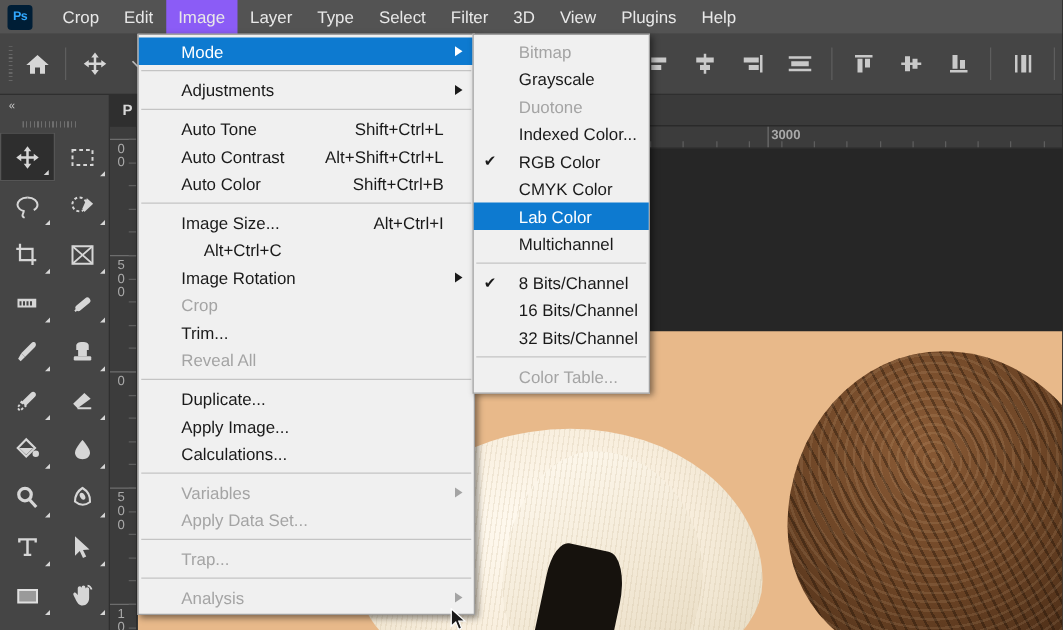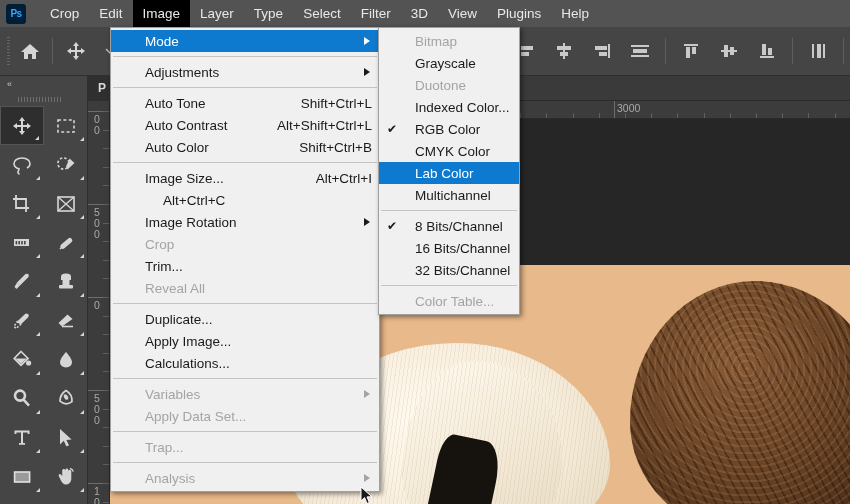--- a/index.html
+++ b/index.html
@@ -24,21 +24,21 @@
     background: #001e36; border-radius: 3px;
     color: #31a8ff; font-size: 10px; font-weight: bold;
     display: flex; align-items: center; justify-content: center;
     letter-spacing: -0.5px;
   }
   .menu-item {
     height: 27px; padding: 0 10px;
     display: flex; align-items: center;
     color: #e8e8e8; font-size: 13.5px; white-space: nowrap;
   }
-  .menu-item.open { background: #000000; }
+  .menu-item.open { background: #8b5cf6; }
 
   
   .optionsbar {
     position: absolute; top: 27px; left: 0;
     width: 850px; height: 49px;
     background: #454545;
     border-bottom: 1px solid #2f2f2f;
     display: flex; align-items: center;
     z-index: 5;
   }
@@ -85,21 +85,21 @@
 
   
   .ruler-h {
     position:absolute; top:101px; left:110px; width:740px; height:18px;
     background:#3c3c3c; border-bottom:1px solid #2a2a2a; z-index:3; overflow:hidden;
   }
   .ruler-v {
     position:absolute; top:101px; left:88px; width:22px; height:403px;
     background:#3c3c3c; border-right:1px solid #2a2a2a; z-index:3; overflow:hidden;
   }
-  .rh-lab { position:absolute; top:1px; color:#a9a9a9; font-size:10.5px; }
+  .rh-lab { position:absolute; top:1px; color:#a9a9a9; font-size:10.5px;font-weight:bold; }
   .rh-maj { position:absolute; top:0; width:1px; height:17px; background:#6d6d6d; }
   .rh-min { position:absolute; top:12px; width:1px; height:5px; background:#5e5e5e; }
   .rv-lab { position:absolute; left:3px; width:12px; color:#a9a9a9; font-size:10.5px;
     line-height:11px; text-align:center; }
   .rv-maj { position:absolute; left:0; height:1px; width:21px; background:#6d6d6d; }
   .rv-min { position:absolute; left:15px; height:1px; width:6px; background:#5e5e5e; }
 
   
   .canvas-area {
     position:absolute; top:119px; left:110px; width:740px; height:385px;
@@ -142,21 +142,21 @@
   
   .dropdown {
     position:absolute; background:#f0f0f0;
     border:1px solid #a0a0a0; box-shadow: 2px 2px 5px rgba(0,0,0,.45);
     z-index: 60; font-size: 13.5px; color:#1a1a1a; padding: 2px 0;
   }
   #image-menu { top: 27px; left: 110px; width: 270px; }
   #mode-menu  { top: 27px; left: 378px; width: 142px; }
   .mrow {
     position:relative; height:22px; display:flex; align-items:center;
-    padding-left: 34px; padding-right: 7px; white-space:nowrap;
+    padding-left: 34px; padding-right: 24px; white-space:nowrap;
   }
   .mrow .lbl { flex: 1; }
   .mrow .sc { color:#1a1a1a; margin-left: 18px; }
   .mrow.hi { background:#0d7ad0; color:#fff; }
   .mrow.hi .lbl, .mrow.hi .sc { color:#fff; }
   .mrow.dis { color:#a4a4a4; }
   .mrow.dis .lbl, .mrow.dis .sc { color:#a4a4a4; }
   .msep { height:1px; background:#c4c4c4; margin:4px 2px; }
   .check { position:absolute; left:13px; font-size:12px; }
   .arrow {

